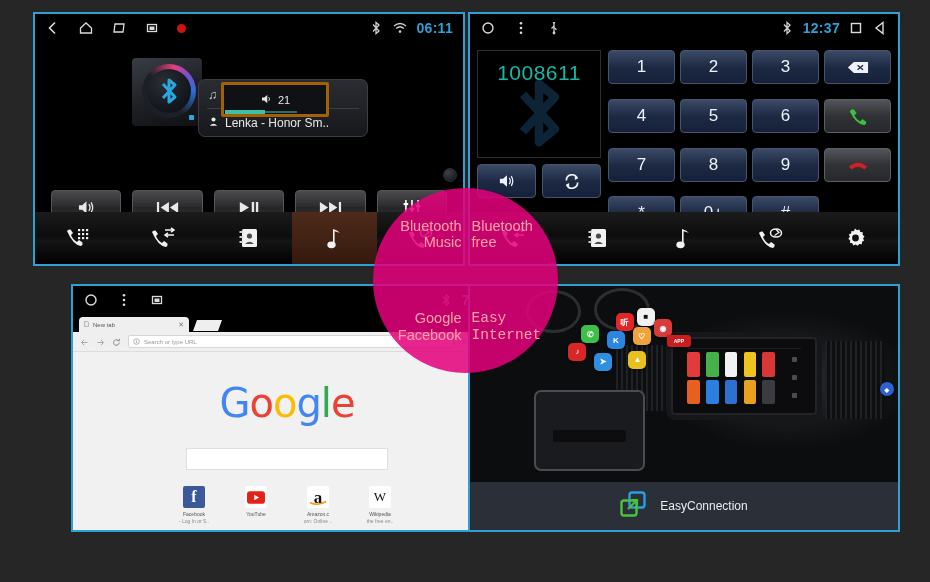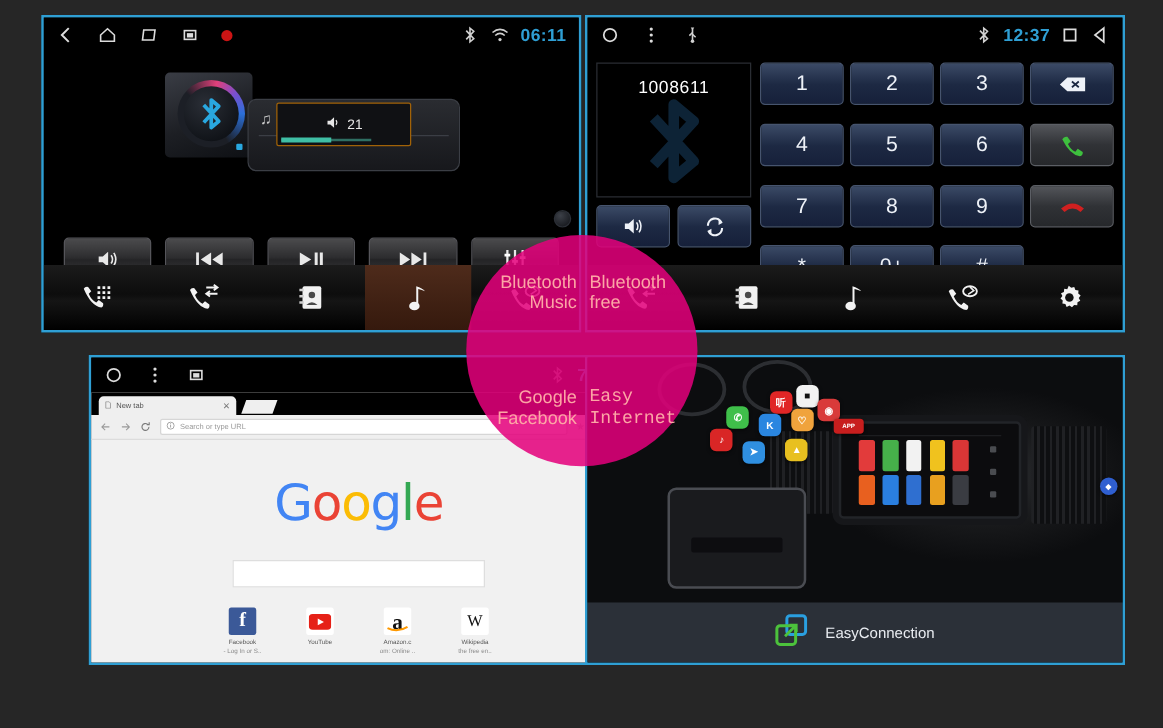--- a/index.html
+++ b/index.html
@@ -60,21 +60,21 @@
     border: 1px solid #3b3e45; border-radius: 7px;
     color: #dcdcdc; overflow: hidden;
   }
   .track-row { display:flex; align-items:center; gap:6px; padding: 5px 9px; font-size: 12.5px; }
   .track-row.title { color:#c9c9c9; padding-top:8px; }
   .track-row.artist { color:#e9e9e9; font-size:12px; }
   .track-sep { height:1px; background:#3b3e45; margin: 1px 8px 2px; }
 
   .vol-popup {
     position: absolute; left: 186px; top: 40px; width: 108px; height: 35px;
-    background: #101114; border: 1px solid #a16207; border-radius: 2px;
+    background: #101114; border: 3px solid #a16207; border-radius: 2px;
     display: flex; align-items: center; justify-content: center; gap: 5px;
     color: #e6e6e6; font-size: 11px; z-index: 4;
   }
   .vol-bar {
     position:absolute; left:190px; top:69px; width:72px; height:2px; background:#2f6f63; z-index:4;
   }
   .vol-bar::after{content:"";position:absolute;left:0;top:-1px;width:40px;height:4px;background:#3fbfa5;}
 
   .media-controls {
     position:absolute; left:16px; bottom:16px; right:16px;
@@ -100,21 +100,21 @@
   .navitem { flex:1; height:100%; display:flex; align-items:center; justify-content:center; }
   .navitem.active { background: linear-gradient(#4e2b1b,#35190d); }
 
   
   .bp-body { position:relative; height:198px; background:#000; padding:8px 7px 0 7px; display:flex; gap:7px; }
   .bp-left { width: 124px; display:flex; flex-direction:column; gap:6px; }
   .bp-number {
     position:relative; height:108px; background:#000; border:1px solid #2a2d33;
     display:flex; align-items:flex-start; justify-content:center; overflow:hidden;
   }
-  .bp-number .num { color:#ffffff; font-size:14px; padding-top:10px; position:relative; z-index:2; letter-spacing:.5px;}
+  .bp-number .num { color:#14b8a6; font-size:21px; padding-top:10px; position:relative; z-index:2; letter-spacing:.5px;}
   .bp-number .watermark { position:absolute; left:50%; top:22px; transform:translateX(-50%); opacity:.85; }
   .bp-left-btns { display:flex; gap:6px; }
   .keybtn {
     background: linear-gradient(#3b4a66,#1d2943 52%,#16203a);
     border:1px solid #46546e; border-radius:4px;
     color:#eef2f8; display:flex; align-items:center; justify-content:center;
     font-size:17px; height:34px; flex:1;
   }
   .bp-keys { flex:1; display:grid; grid-template-columns: repeat(4,1fr); grid-template-rows: repeat(4,1fr); gap:5px; }
   .keybtn.grey {
@@ -271,20 +271,29 @@
         </div>
         <span class="bt-led"></span>
       </div>
 
       <div class="track-card">
         <div class="track-row title">
           <span>♫</span>
           <span>We Are The Brave</span>
         </div>
         <div class="track-sep"></div>
+        <div class="track-row artist">
+          <span>
+            <svg width="11" height="11" viewBox="0 0 16 16">
+                <circle cx="8" cy="5" r="3" fill="#e9e9e9"></circle>
+                <path d="M2.5 14 Q8 8.5 13.5 14 Z" fill="#e9e9e9"></path>
+              </svg>
+          </span>
+          <span>Lenka - Honor Sm..</span>
+        </div>
       </div>
 
       <div class="vol-popup">
         <span>
           <svg width="13" height="12" viewBox="0 0 16 16">
               <path d="M2 6 L5 6 L9 2.5 L9 13.5 L5 10 L2 10 Z" fill="#e6e6e6"></path>
               <path d="M11 5.5 Q13 8 11 10.5" fill="none" stroke="#e6e6e6" stroke-width="1.2"></path>
             </svg>
         </span>
         <span>21</span>

